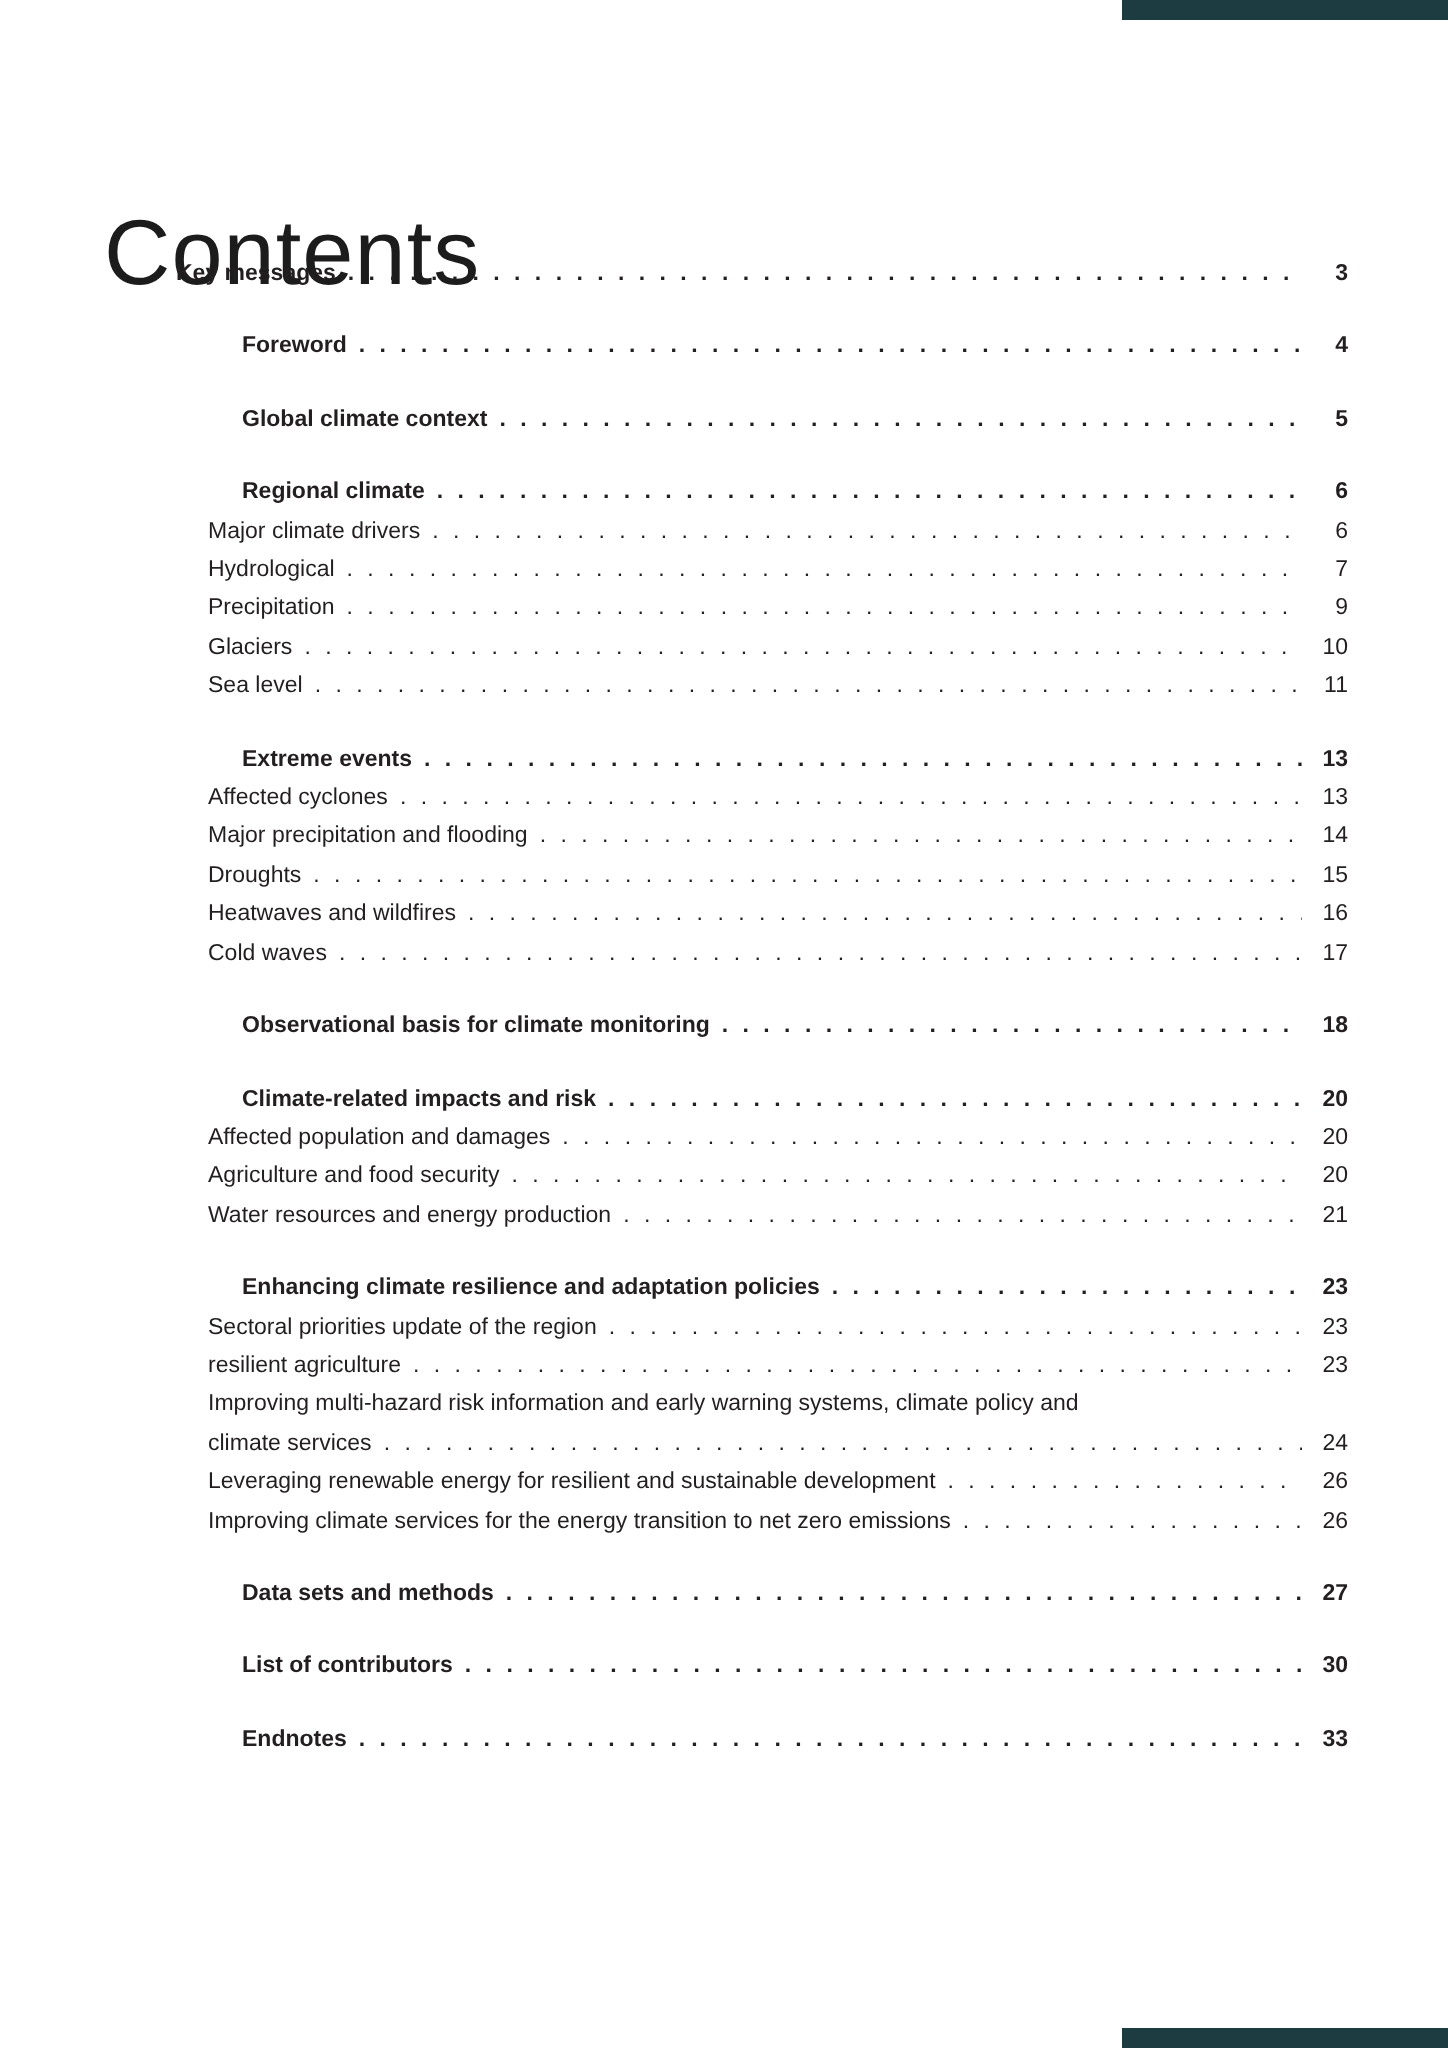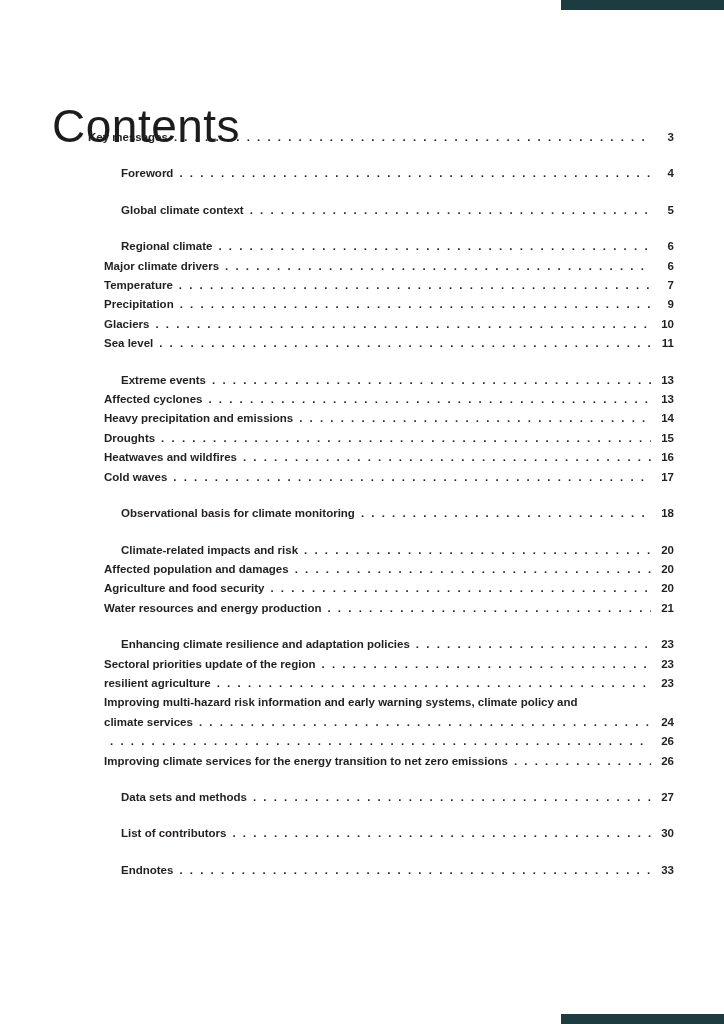--- a/index.html
+++ b/index.html
@@ -44,21 +44,21 @@
   }
   .toc-row {
     display: flex;
     align-items: center;
     line-height: 19.4px;
     white-space: nowrap;
     margin-left: 36px;
   }
   .toc-row.level-0 { font-weight: bold; }
   .toc-row.level-0.gap { margin-top: 17px; padding-left: 33px; }
-  .toc-row.level-1 { padding-left: 16px; font-weight: bold; }
+  .toc-row.level-1 { padding-left: 16px; font-weight: normal; }
   .toc-label { flex: 0 0 auto; }
   .toc-dots {
     flex: 1 1 auto;
     min-width: 0;
     overflow: hidden;
     white-space: nowrap;
     margin: 0 3px 0 6px;
     letter-spacing: 2px;
     color: #231f20;
   }
@@ -95,21 +95,21 @@
       <span class="toc-label">Regional climate</span>
       <span class="toc-dots">. . . . . . . . . . . . . . . . . . . . . . . . . . . . . . . . . . . . . . . . . . . . . . . . . . . . . . . . . . . . . . . . . . . . . . . . . . . . . . . . . . . . . . . . . . . . . . . . . . . . . . . . . . . . . . . . . . . . . . . . . . . . . . . . . . . . . . . . . . . . . . . . . . . . . . . . . . . . . . . . . . . . . . . . . . . . . . . . . . . . . . . . . . . . . . . . . . . . . . . .</span>
       <span class="toc-page">6</span>
     </div>
     <div class="toc-row level-1">
       <span class="toc-label">Major climate drivers</span>
       <span class="toc-dots">. . . . . . . . . . . . . . . . . . . . . . . . . . . . . . . . . . . . . . . . . . . . . . . . . . . . . . . . . . . . . . . . . . . . . . . . . . . . . . . . . . . . . . . . . . . . . . . . . . . . . . . . . . . . . . . . . . . . . . . . . . . . . . . . . . . . . . . . . . . . . . . . . . . . . . . . . . . . . . . . . . . . . . . . . . . . . . . . . . . . . . . . . . . . . . . . . . . . . . . .</span>
       <span class="toc-page">6</span>
     </div>
     <div class="toc-row level-1">
-      <span class="toc-label">Temperature</span>
+      <span class="toc-label">Hydrological</span>
       <span class="toc-dots">. . . . . . . . . . . . . . . . . . . . . . . . . . . . . . . . . . . . . . . . . . . . . . . . . . . . . . . . . . . . . . . . . . . . . . . . . . . . . . . . . . . . . . . . . . . . . . . . . . . . . . . . . . . . . . . . . . . . . . . . . . . . . . . . . . . . . . . . . . . . . . . . . . . . . . . . . . . . . . . . . . . . . . . . . . . . . . . . . . . . . . . . . . . . . . . . . . . . . . . .</span>
       <span class="toc-page">7</span>
     </div>
     <div class="toc-row level-1">
       <span class="toc-label">Precipitation</span>
       <span class="toc-dots">. . . . . . . . . . . . . . . . . . . . . . . . . . . . . . . . . . . . . . . . . . . . . . . . . . . . . . . . . . . . . . . . . . . . . . . . . . . . . . . . . . . . . . . . . . . . . . . . . . . . . . . . . . . . . . . . . . . . . . . . . . . . . . . . . . . . . . . . . . . . . . . . . . . . . . . . . . . . . . . . . . . . . . . . . . . . . . . . . . . . . . . . . . . . . . . . . . . . . . . .</span>
       <span class="toc-page">9</span>
     </div>
     <div class="toc-row level-1">
       <span class="toc-label">Glaciers</span>
@@ -125,21 +125,21 @@
       <span class="toc-label">Extreme events</span>
       <span class="toc-dots">. . . . . . . . . . . . . . . . . . . . . . . . . . . . . . . . . . . . . . . . . . . . . . . . . . . . . . . . . . . . . . . . . . . . . . . . . . . . . . . . . . . . . . . . . . . . . . . . . . . . . . . . . . . . . . . . . . . . . . . . . . . . . . . . . . . . . . . . . . . . . . . . . . . . . . . . . . . . . . . . . . . . . . . . . . . . . . . . . . . . . . . . . . . . . . . . . . . . . . . .</span>
       <span class="toc-page">13</span>
     </div>
     <div class="toc-row level-1">
       <span class="toc-label">Affected cyclones</span>
       <span class="toc-dots">. . . . . . . . . . . . . . . . . . . . . . . . . . . . . . . . . . . . . . . . . . . . . . . . . . . . . . . . . . . . . . . . . . . . . . . . . . . . . . . . . . . . . . . . . . . . . . . . . . . . . . . . . . . . . . . . . . . . . . . . . . . . . . . . . . . . . . . . . . . . . . . . . . . . . . . . . . . . . . . . . . . . . . . . . . . . . . . . . . . . . . . . . . . . . . . . . . . . . . . .</span>
       <span class="toc-page">13</span>
     </div>
     <div class="toc-row level-1">
-      <span class="toc-label">Heavy precipitation and emissions</span>
+      <span class="toc-label">Major precipitation and flooding</span>
       <span class="toc-dots">. . . . . . . . . . . . . . . . . . . . . . . . . . . . . . . . . . . . . . . . . . . . . . . . . . . . . . . . . . . . . . . . . . . . . . . . . . . . . . . . . . . . . . . . . . . . . . . . . . . . . . . . . . . . . . . . . . . . . . . . . . . . . . . . . . . . . . . . . . . . . . . . . . . . . . . . . . . . . . . . . . . . . . . . . . . . . . . . . . . . . . . . . . . . . . . . . . . . . . . .</span>
       <span class="toc-page">14</span>
     </div>
     <div class="toc-row level-1">
       <span class="toc-label">Droughts</span>
       <span class="toc-dots">. . . . . . . . . . . . . . . . . . . . . . . . . . . . . . . . . . . . . . . . . . . . . . . . . . . . . . . . . . . . . . . . . . . . . . . . . . . . . . . . . . . . . . . . . . . . . . . . . . . . . . . . . . . . . . . . . . . . . . . . . . . . . . . . . . . . . . . . . . . . . . . . . . . . . . . . . . . . . . . . . . . . . . . . . . . . . . . . . . . . . . . . . . . . . . . . . . . . . . . .</span>
       <span class="toc-page">15</span>
     </div>
     <div class="toc-row level-1">
       <span class="toc-label">Heatwaves and wildfires</span>
@@ -193,20 +193,21 @@
     </div>
     <div class="toc-row level-1 nodots">
       <span class="toc-label">Improving multi-hazard risk information and early warning systems, climate policy and</span>
     </div>
     <div class="toc-row level-1">
       <span class="toc-label">climate services</span>
       <span class="toc-dots">. . . . . . . . . . . . . . . . . . . . . . . . . . . . . . . . . . . . . . . . . . . . . . . . . . . . . . . . . . . . . . . . . . . . . . . . . . . . . . . . . . . . . . . . . . . . . . . . . . . . . . . . . . . . . . . . . . . . . . . . . . . . . . . . . . . . . . . . . . . . . . . . . . . . . . . . . . . . . . . . . . . . . . . . . . . . . . . . . . . . . . . . . . . . . . . . . . . . . . . .</span>
       <span class="toc-page">24</span>
     </div>
     <div class="toc-row level-1">
+      <span class="toc-label">Leveraging renewable energy for resilient and sustainable development</span>
       <span class="toc-dots">. . . . . . . . . . . . . . . . . . . . . . . . . . . . . . . . . . . . . . . . . . . . . . . . . . . . . . . . . . . . . . . . . . . . . . . . . . . . . . . . . . . . . . . . . . . . . . . . . . . . . . . . . . . . . . . . . . . . . . . . . . . . . . . . . . . . . . . . . . . . . . . . . . . . . . . . . . . . . . . . . . . . . . . . . . . . . . . . . . . . . . . . . . . . . . . . . . . . . . . .</span>
       <span class="toc-page">26</span>
     </div>
     <div class="toc-row level-1">
       <span class="toc-label">Improving climate services for the energy transition to net zero emissions</span>
       <span class="toc-dots">. . . . . . . . . . . . . . . . . . . . . . . . . . . . . . . . . . . . . . . . . . . . . . . . . . . . . . . . . . . . . . . . . . . . . . . . . . . . . . . . . . . . . . . . . . . . . . . . . . . . . . . . . . . . . . . . . . . . . . . . . . . . . . . . . . . . . . . . . . . . . . . . . . . . . . . . . . . . . . . . . . . . . . . . . . . . . . . . . . . . . . . . . . . . . . . . . . . . . . . .</span>
       <span class="toc-page">26</span>
     </div>
     <div class="toc-row level-0 gap">
       <span class="toc-label">Data sets and methods</span>

